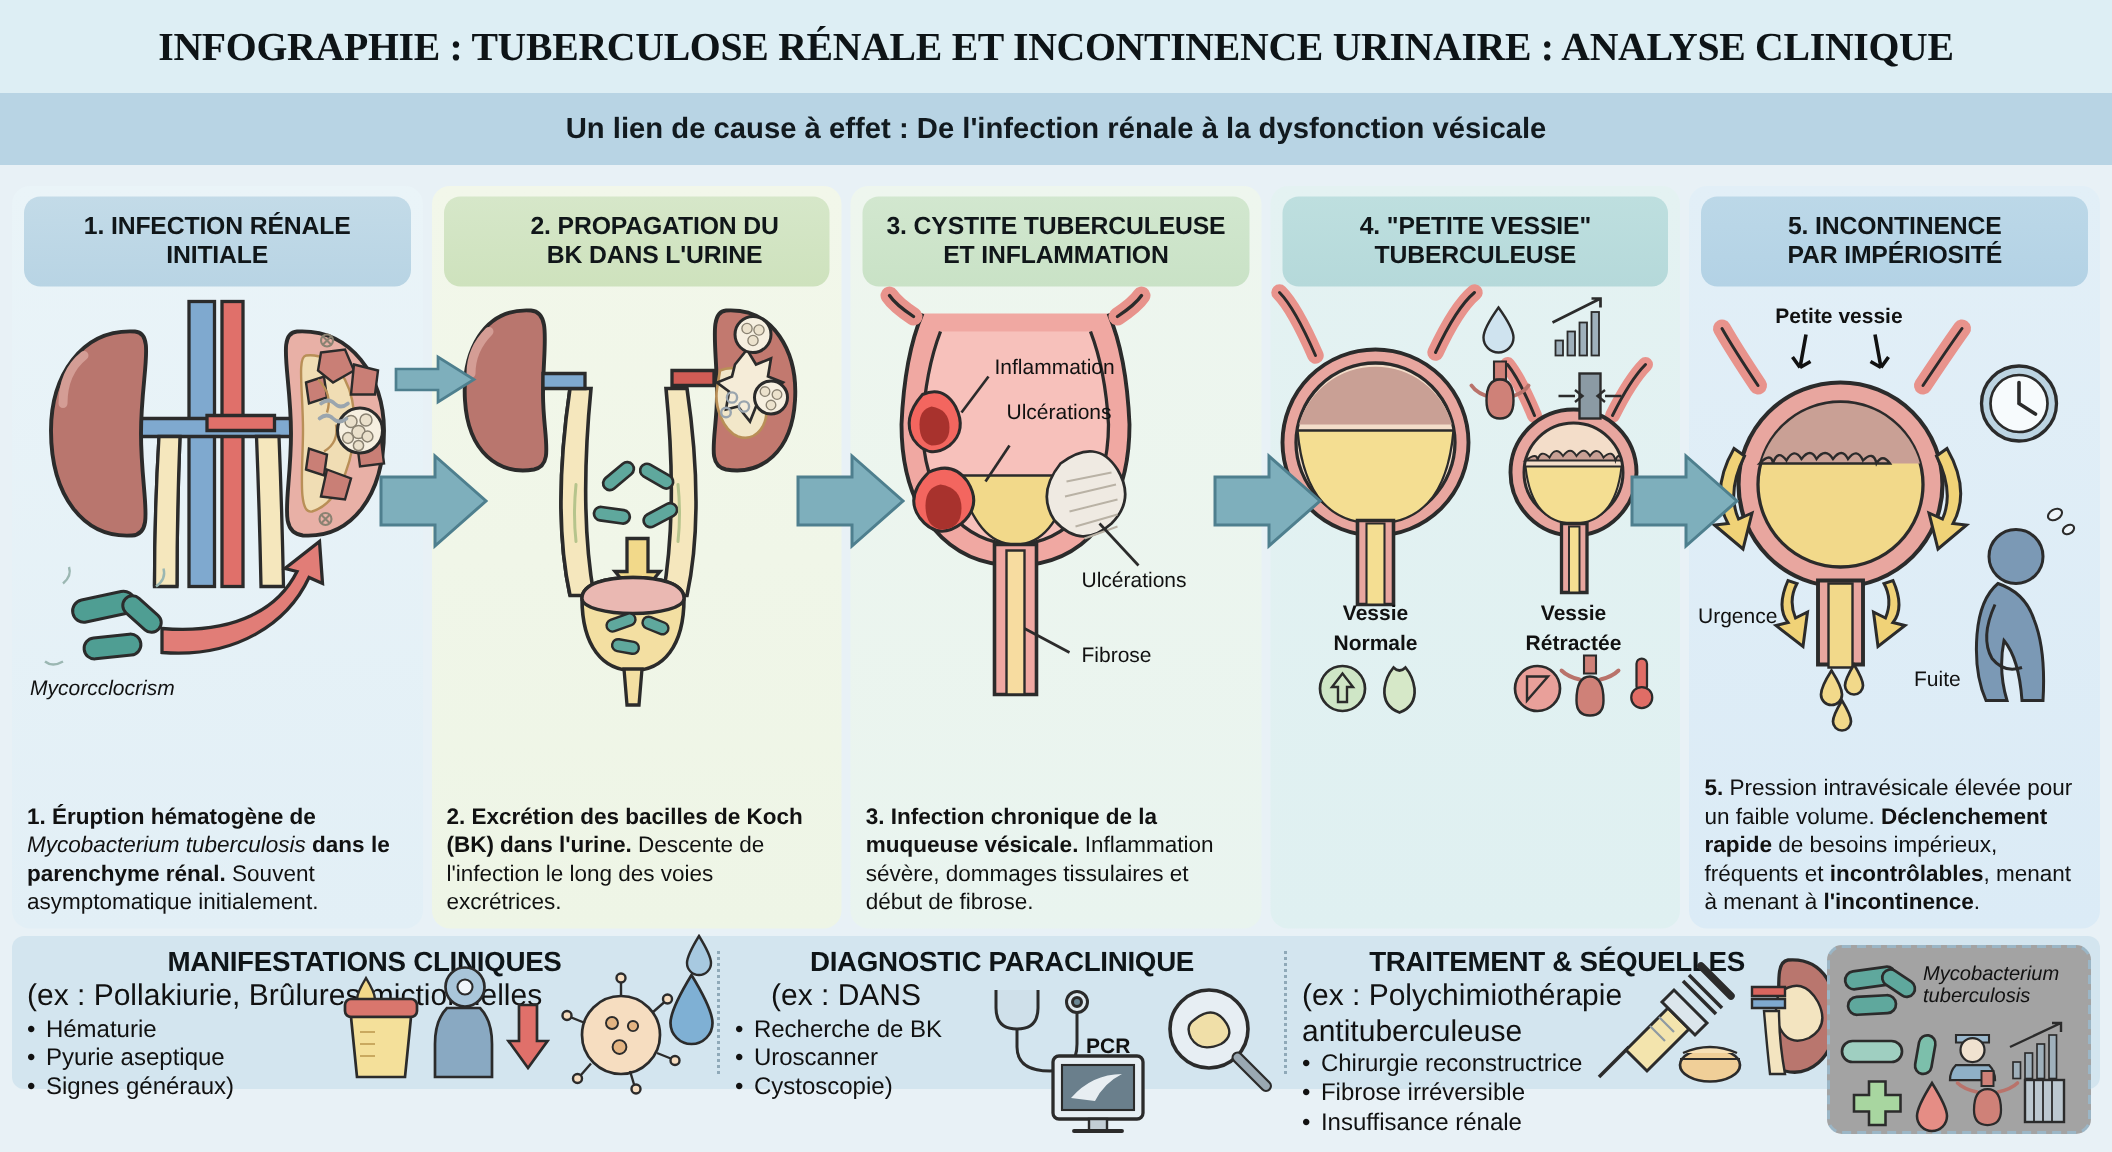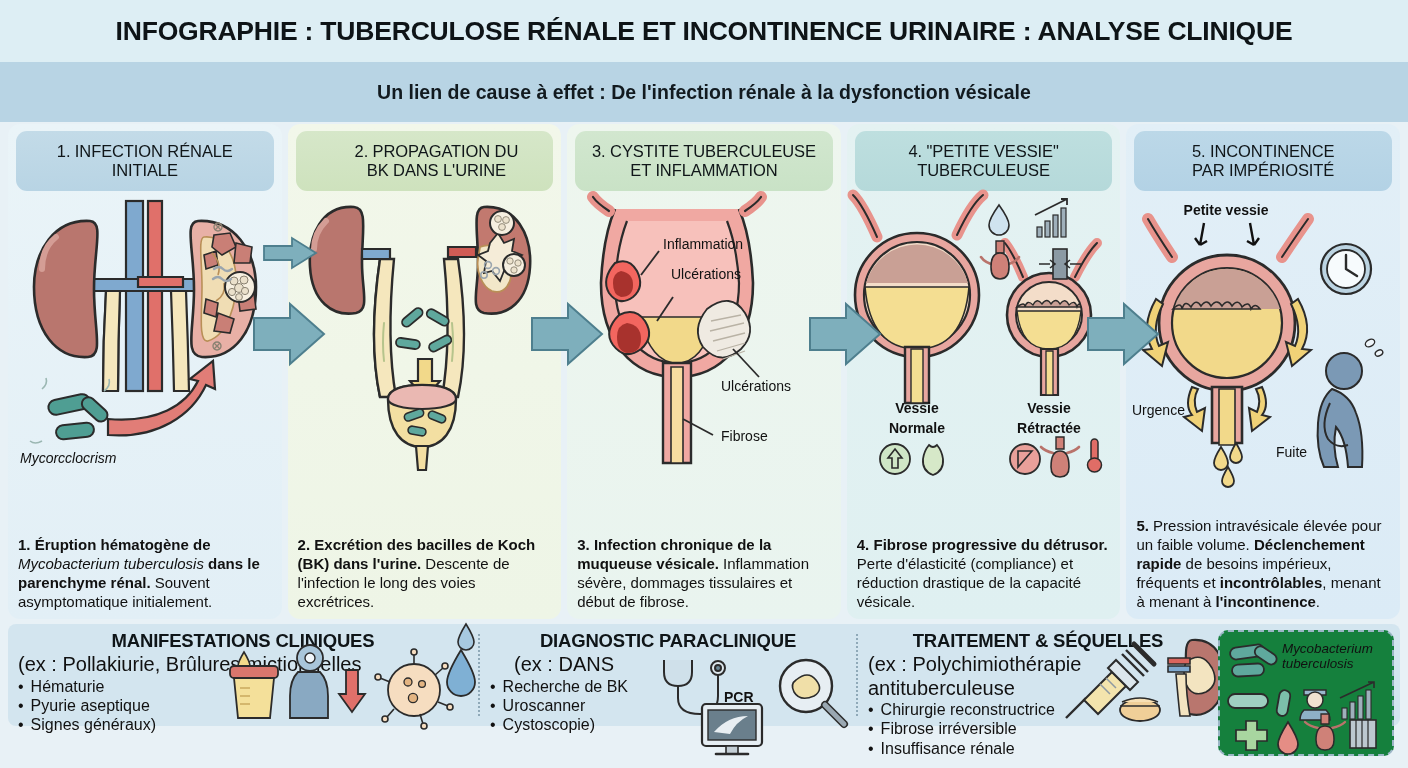--- a/index.html
+++ b/index.html
@@ -10,24 +10,24 @@
   }
   #page { position: relative; width: 1408px; height: 768px; background: #e8f1f6; }
 
   
   .title-bar {
     height: 62px; background: #ddeef4;
     display: flex; align-items: center; justify-content: center;
   }
   .title-bar h1 {
     font-size: 26.5px; font-weight: 700; letter-spacing: -0.2px;
-    color: #0e1417; white-space: nowrap;
+    color: #0e1417; white-space: nowrap; font-family: Liberation Serif, serif;
   }
   .subtitle-bar {
-    height: 60px; background: #b8d4e4;
+    height: 48px; background: #b8d4e4;
     display: flex; align-items: center; justify-content: center;
   }
   .subtitle-bar h2 {
     font-size: 19.5px; font-weight: 700; color: #121a1f; white-space: nowrap;
   }
 
   
   .stages {
     position: absolute; top: 124px; left: 8px;
     width: 1392px; height: 495px;
@@ -42,21 +42,21 @@
   .p4 { background: linear-gradient(180deg,#e4f2f2 0%, #dff0f1 100%); }
   .p5 { background: linear-gradient(180deg,#e2eff7 0%, #dbebf6 100%); }
 
   .panel-head {
     margin: 7px 8px 0 8px; border-radius: 11px;
     min-height: 60px; padding: 8px 4px 9px;
     display: flex; align-items: center; justify-content: center;
     text-align: center;
   }
   .panel-head span {
-    font-size: 16.5px; font-weight: 400; line-height: 1.12;
+    font-size: 16.5px; font-weight: 700; line-height: 1.12;
     color: #101619; letter-spacing: -0.1px;
   }
   .h1bg { background: linear-gradient(180deg,#c3dbe8 0%, #b8d4e4 100%); }
   .h2bg { background: linear-gradient(180deg,#d6e7c9 0%, #cee2bd 100%); padding-left: 28px; }
   .h3bg { background: linear-gradient(180deg,#d2e7cf 0%, #c9e2c6 100%); }
   .h4bg { background: linear-gradient(180deg,#bedfdf 0%, #b5d9da 100%); }
   .h5bg { background: linear-gradient(180deg,#bcd8e8 0%, #b3d2e5 100%); }
 
   .art { position: relative; width: 100%; height: 290px; }
 
@@ -84,21 +84,21 @@
     text-align: center; letter-spacing: -0.2px; margin-bottom: 1px;
   }
   .bcol .exline { font-size: 20px; color: #111; line-height: 1.18; }
   .bcol ul { list-style: none; }
   .bcol li { font-size: 16px; color: #111; line-height: 1.2; }
   .bcol li:before { content: "\2022"; margin-right: 7px; }
   .vdiv { width: 1px; border-left: 2px dotted #8fa9b8; margin: 10px 0; }
 
   .legend-box {
     position: absolute; right: 6px; top: 6px; width: 176px; height: 126px;
-    background: #15803d; border: 2px dashed #9bb6c6; border-radius: 10px;
+    background: #a3a3a3; border: 2px dashed #9bb6c6; border-radius: 10px;
   }
   .legend-name {
     position: absolute; left: 62px; top: 9px;
     font-size: 13.4px; font-style: italic; line-height: 1.12; color: #111;
   }
 
   .txt { font-size: 14px; fill: #111; font-family: "Liberation Sans", sans-serif; }
   .txt-b { font-weight: 700; }
   svg { display: block; overflow: visible; }
 </style>
@@ -403,25 +403,20 @@
               <path d="M206 262 q-8 -2 -12 -6 M220 262 q8 -2 12 -6" stroke="#b9736b" stroke-width="2.6" fill="none" stroke-linecap="round"></path>
               <path d="M209 258 l8 0 0 -12 -8 0 Z" fill="#cf8178" stroke="#2b2b2b" stroke-width="1.4"></path>
               <path d="M204 276 q0 -16 9 -16 q9 0 9 16 q0 10 -9 10 q-9 0 -9 -10 Z" fill="#cf8178" stroke="#2b2b2b" stroke-width="1.6"></path>
             </g>
             <g>
               <rect x="244" y="248" width="7" height="22" rx="3.5" fill="#e06d66" stroke="#2b2b2b" stroke-width="1.5"></rect>
               <circle cx="247.5" cy="274" r="7" fill="#e06d66" stroke="#2b2b2b" stroke-width="1.5"></circle>
             </g>
           </g>
         </svg>
-      </div>
-      <div class="panel-caption">
-        <span class="lead"><span>4.</span>
-        <span>Fibrose progressive du détrusor.</span></span>
-        <span>Perte d'élasticité (compliance) et réduction drastique de la capacité vésicale.</span>
       </div>
     </div>
 
     <div class="panel p5">
       <div class="panel-head h5bg">
         <span>
           <span>5. INCONTINENCE</span><br>
           <span>PAR IMPÉRIOSITÉ</span>
         </span>
       </div>

